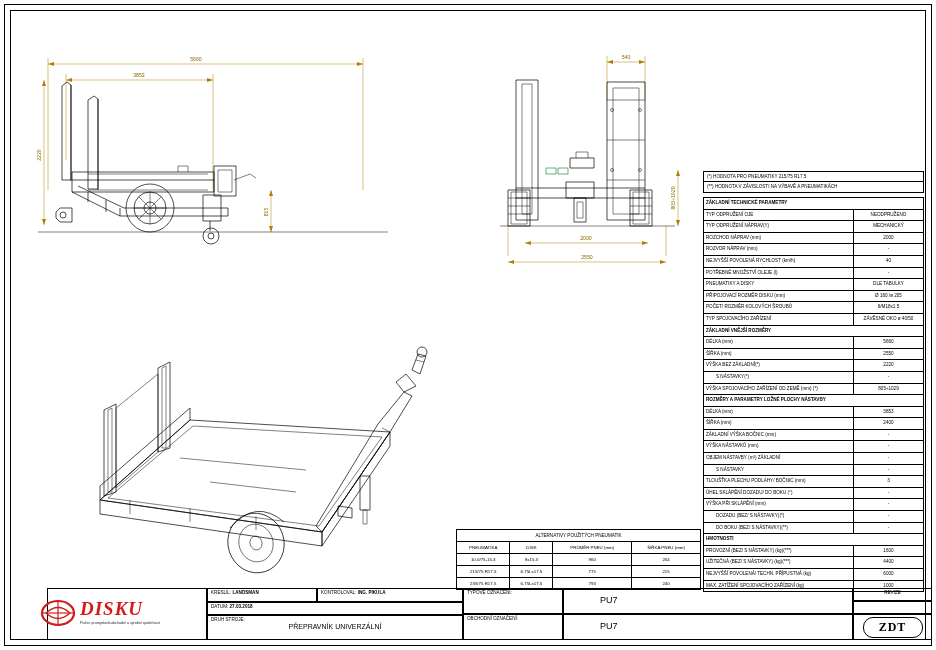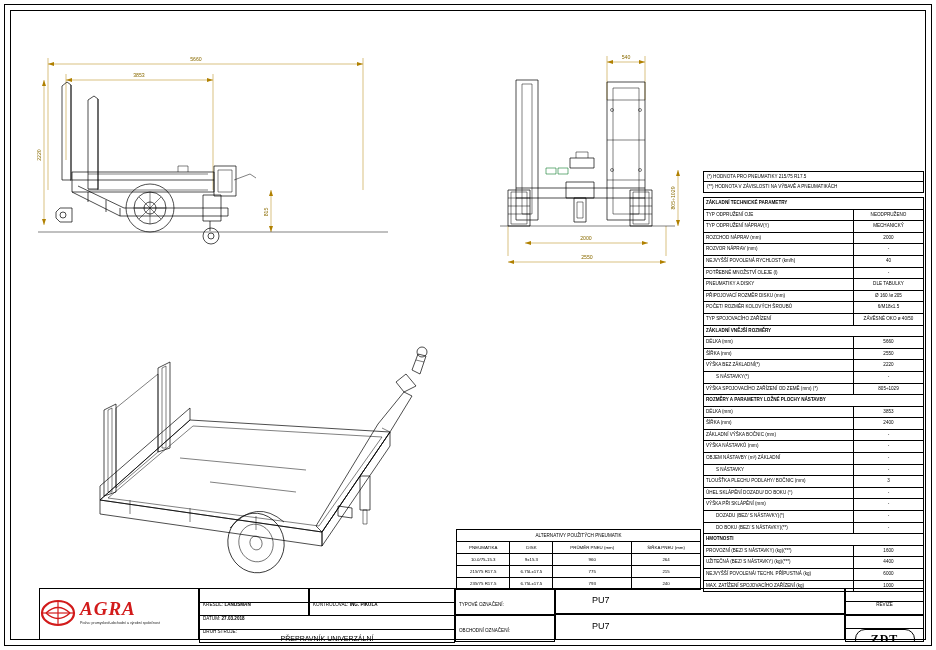--- a/index.html
+++ b/index.html
@@ -30,21 +30,21 @@
   .notes div{border:0.5px solid #000;border-bottom:none;padding:0 3px;height:9.3px;}
   .notes div:last-child{border-bottom:0.5px solid #000;}
 
   
   .ttyre{position:absolute;left:456px;top:529px;width:245px;font-size:4.4px;}
   .ttyre td,.ttyre th{border:0.5px solid #000;padding:0 2px;height:11px;line-height:11px;text-align:center;font-weight:normal;white-space:nowrap;}
   .ttyre .title{font-size:4.6px;}
 
   
   .tb{position:absolute;left:39px;top:588px;width:885px;height:52px;}
-  .tb .cell{position:absolute;border:0.5px solid #000;box-sizing:border-box;font-size:5.4px;padding:13px 3px;overflow:hidden;}
+  .tb .cell{position:absolute;border:0.5px solid #000;box-sizing:border-box;font-size:5.4px;padding:1px 3px;overflow:hidden;margin-left:8px;}
   .tb .big{font-size:9px;}
   .tb .mid{font-size:7px;}
   .tb .sm{font-size:4.6px;}
 
   .logo{position:absolute;left:40px;top:596px;width:120px;height:40px;}
   .logo .agra{font-family:"Liberation Serif",serif;font-style:italic;font-weight:bold;font-size:19px;color:#d21b1b;letter-spacing:1px;}
   .logo .sub{font-size:3.6px;color:#222;margin-top:1px;white-space:nowrap;}
 </style>
 </head>
 <body>
@@ -460,17 +460,17 @@
 
   <div class="logo">
     <svg width="120" height="40" viewBox="0 0 120 40">
       <ellipse cx="18" cy="17" rx="16" ry="12" fill="none" stroke="#d21b1b" stroke-width="2.2"></ellipse>
       <path d="M6,17 q12,-11 24,0" fill="none" stroke="#d21b1b" stroke-width="1.4"></path>
       <path d="M6,17 q12,11 24,0" fill="none" stroke="#d21b1b" stroke-width="1.4"></path>
       <line x1="18" y1="5" x2="18" y2="29" stroke="#d21b1b" stroke-width="1.2"></line>
       <line x1="2" y1="17" x2="34" y2="17" stroke="#d21b1b" stroke-width="1.2"></line>
     </svg>
     <div style="position:absolute;left:40px;top:2px;">
-      <div class="agra">AGRA</div>
+      <div class="agra">DISKU</div>
       <div class="sub">Praha: průmyslově-obchodní a výrobní společnost</div>
     </div>
   </div>
 </div>
 
 </body></html>

